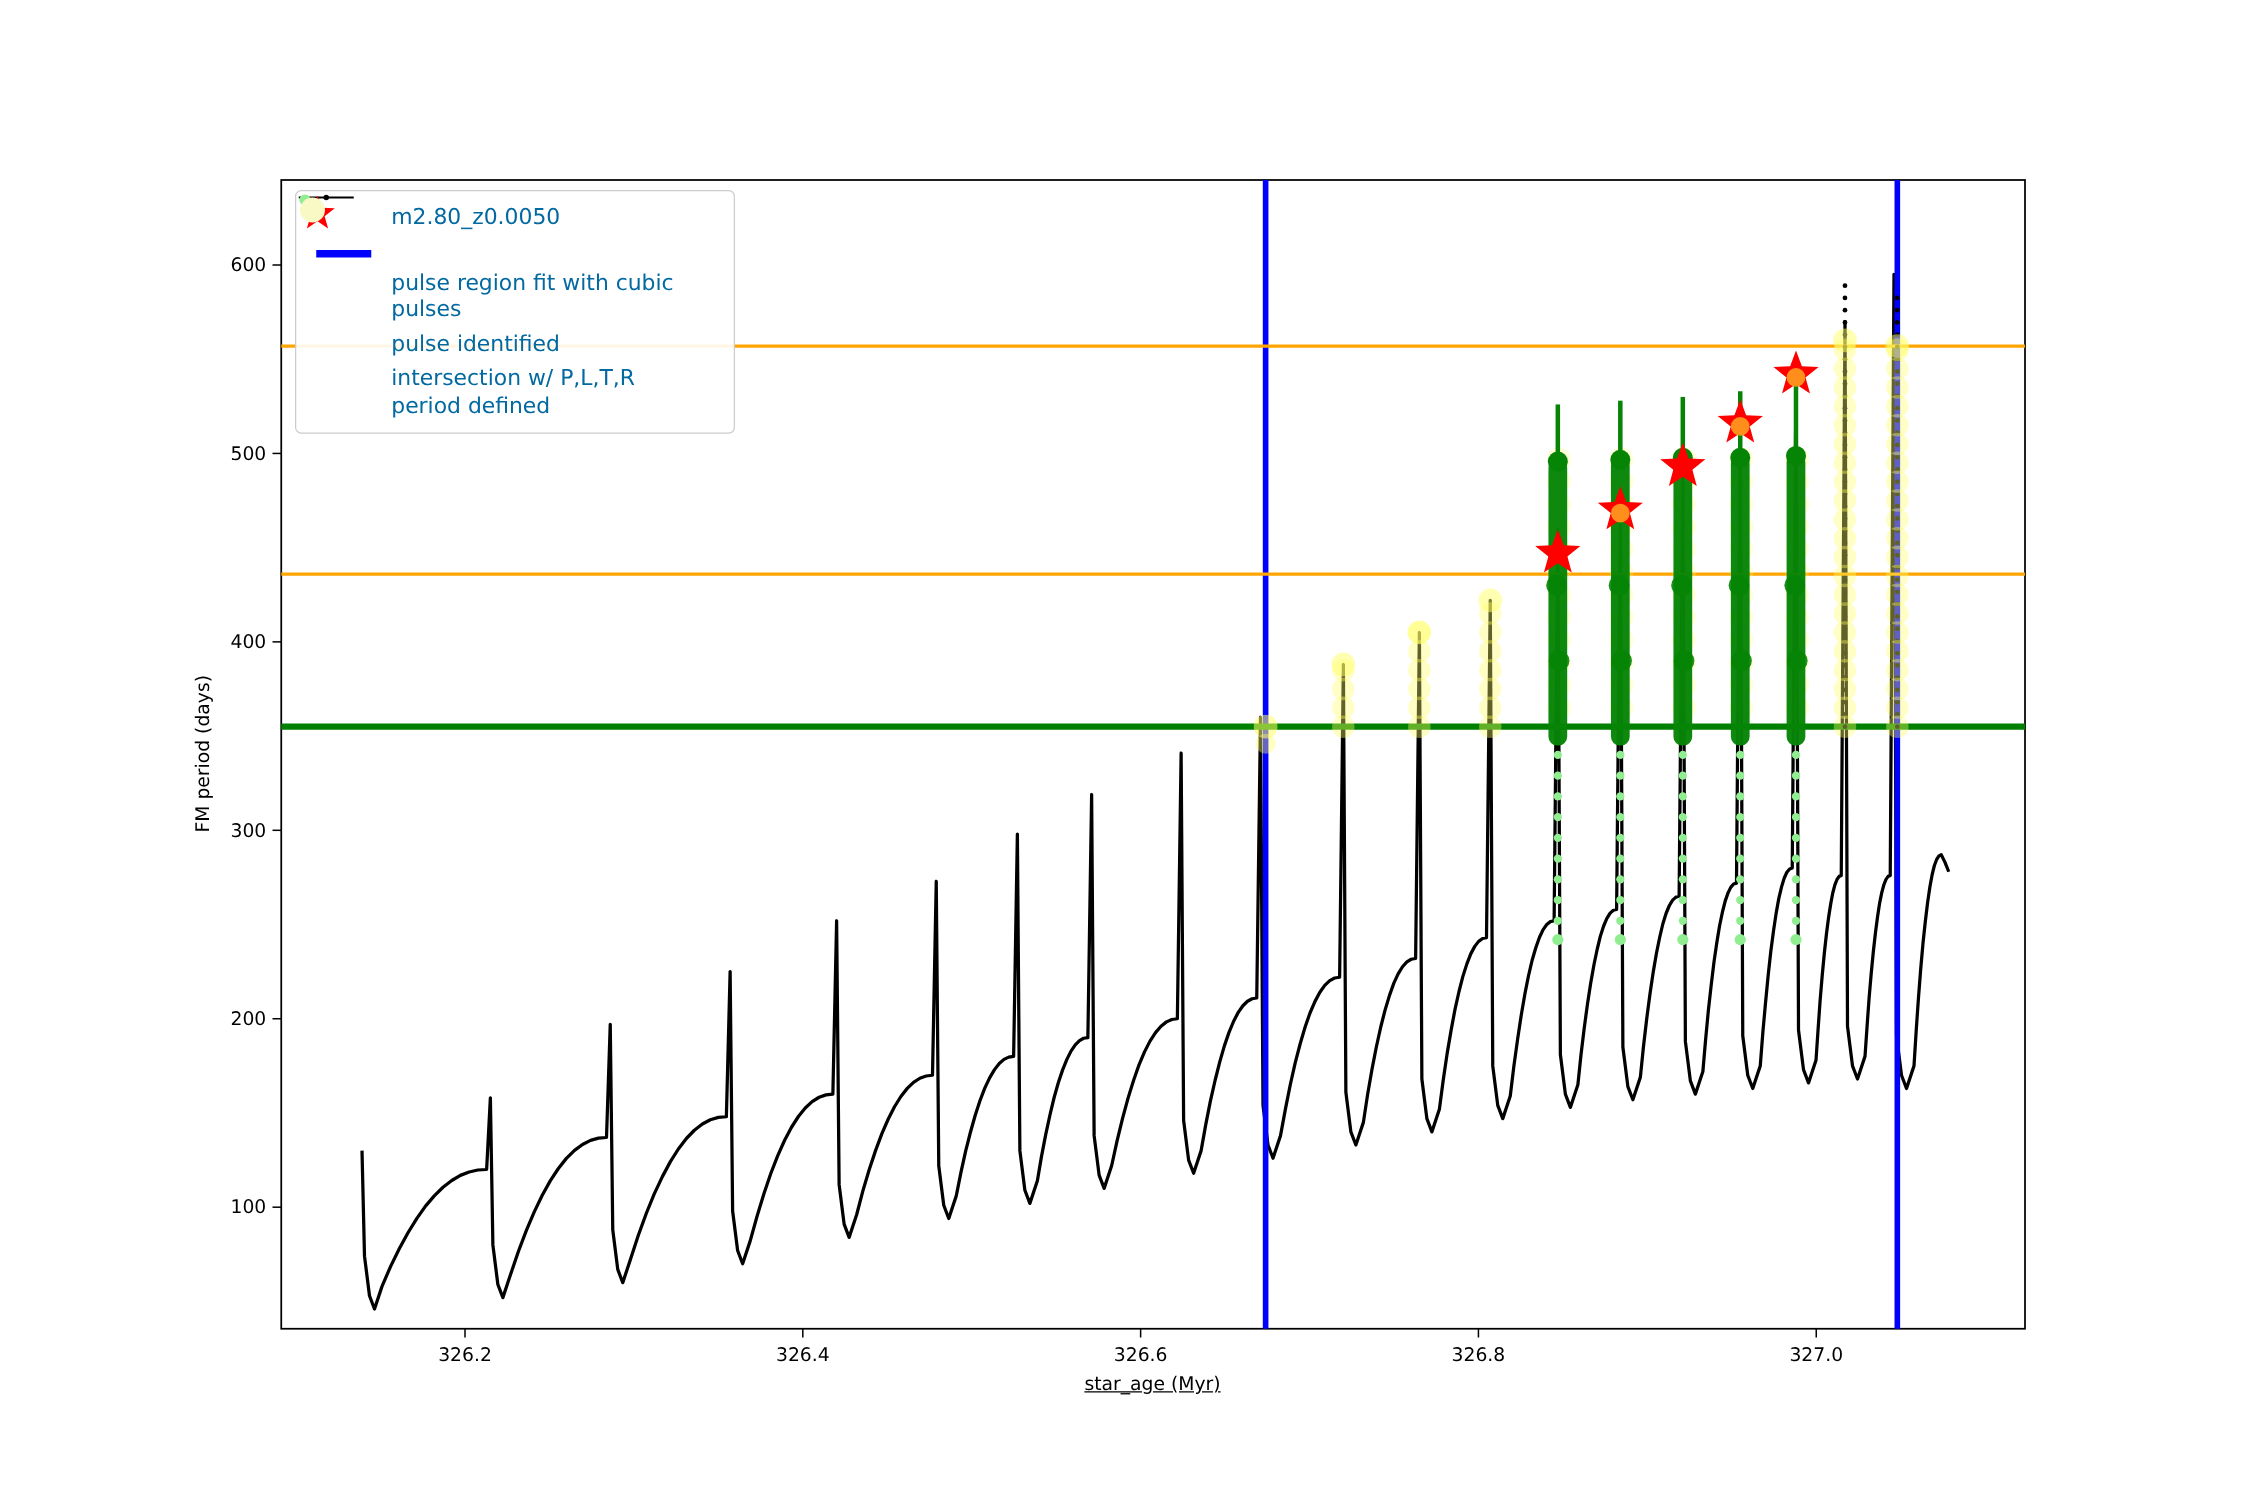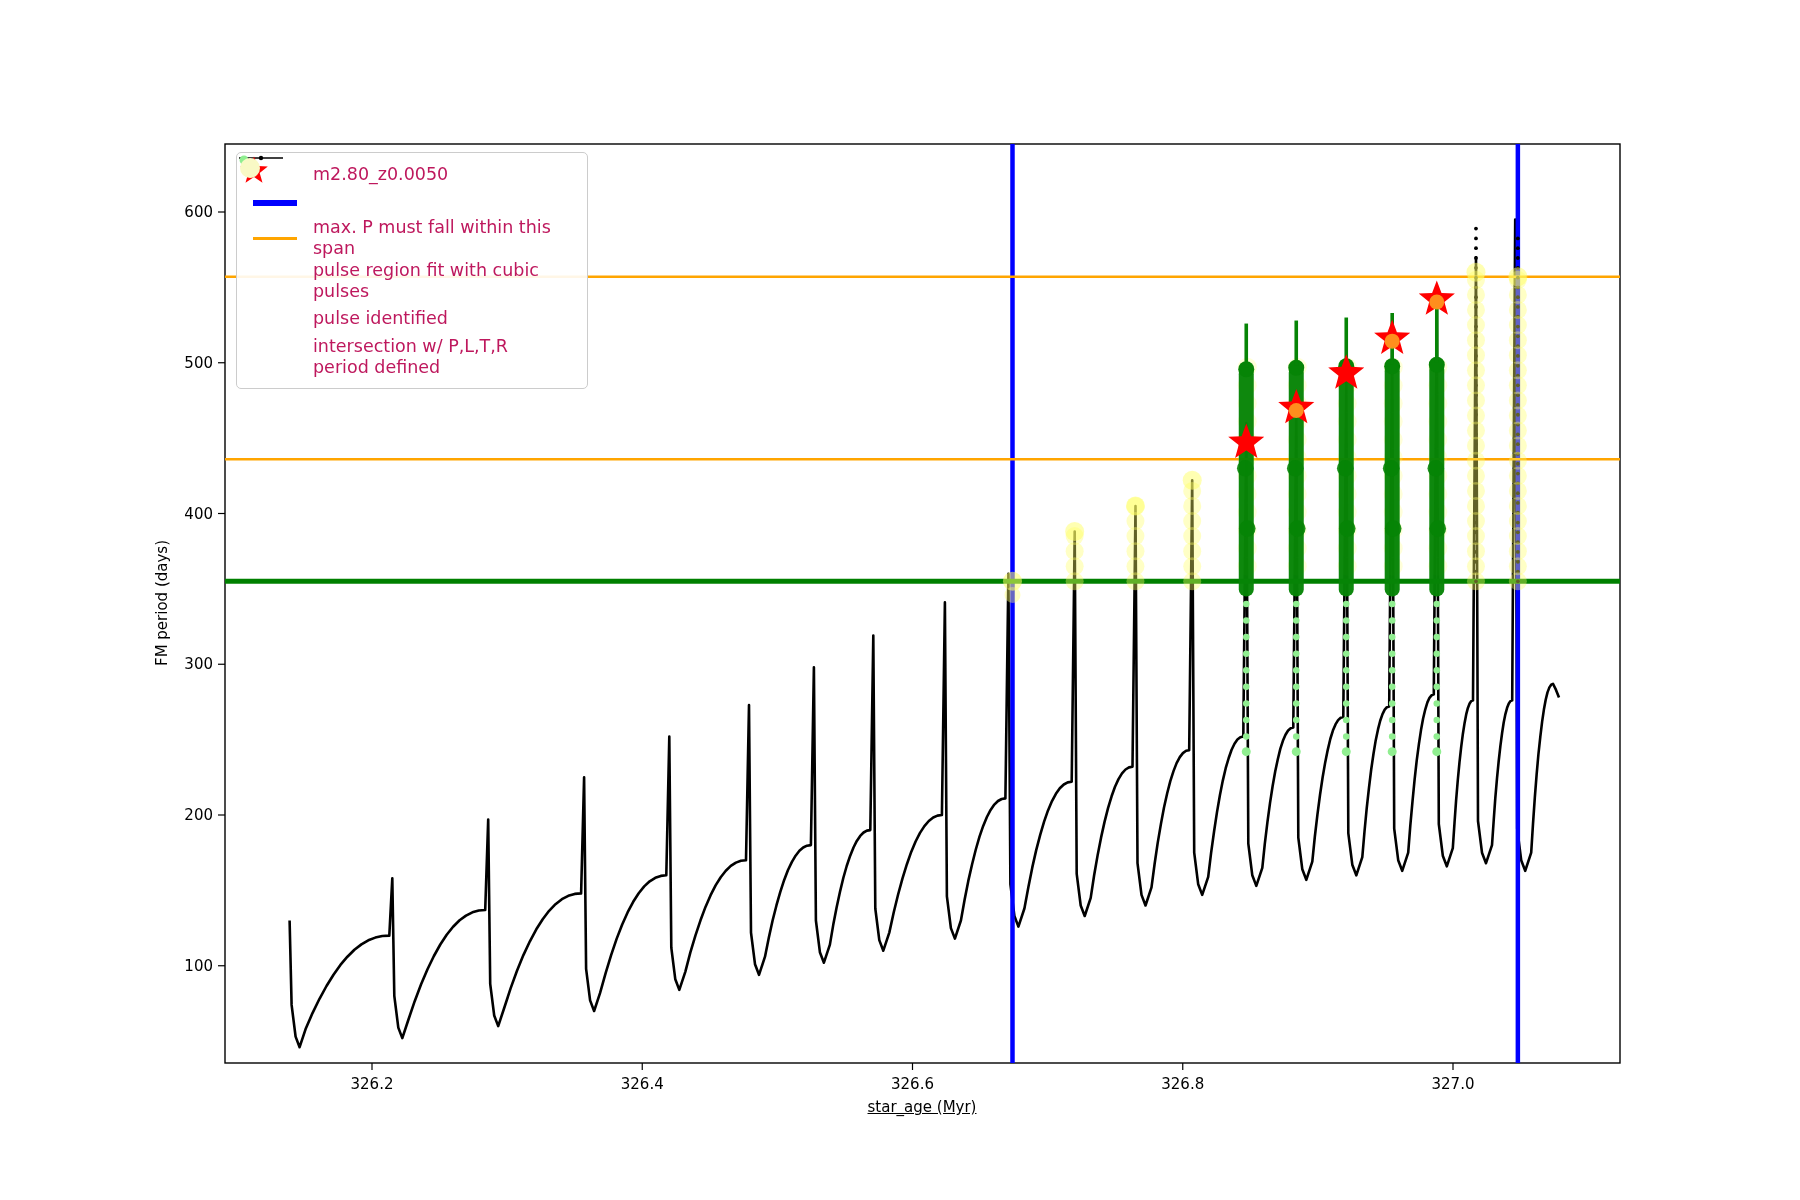--- a/index.html
+++ b/index.html
@@ -6,21 +6,21 @@
   .figure{position:relative;width:1800px;height:1200px;background:#ffffff;
           font-family:"DejaVu Sans","Liberation Sans",sans-serif;overflow:hidden;}
   .figure svg{position:absolute;left:0;top:0;}
   .axis-label{position:absolute;color:#000;font-size:15px;white-space:nowrap;}
   #xlabel{left:922px;top:1098px;transform:translateX(-50%);text-decoration:underline;}
   #ylabel{left:162px;top:603px;transform:translate(-50%,-50%) rotate(-90deg);}
   .legend{position:absolute;left:236px;top:152px;width:352px;background:rgba(255,255,255,.9);
           border:1px solid #cccccc;border-radius:5px;padding:8px 12px 9px 9px;box-sizing:border-box;}
   .legend-row{display:flex;align-items:center;min-height:28px;}
   .legend-marker{width:58px;flex:0 0 58px;display:flex;align-items:center;justify-content:center;}
-  .legend-label{font-size:17.5px;color:#be185d;margin-left:9px;white-space:pre-line;line-height:1.22;}
+  .legend-label{font-size:17.5px;color:#0369a1;margin-left:9px;white-space:pre-line;line-height:1.22;}
   .sw-line{width:44px;height:0;border-top-style:solid;border-top-color:#000;}
 </style>
 </head>
 <body>
 
 <div class="figure">
   <svg id="plot" width="1800" height="1200">
       <rect x="225" y="144" width="1395" height="919" fill="none" stroke="#000" stroke-width="1.4"></rect>
       <g>
         <line x1="372" y1="1063" x2="372" y2="1070" stroke="#000" stroke-width="1.2"></line>
@@ -371,26 +371,20 @@
       </span>
       <span class="legend-label">m2.80_z0.0050</span>
     </div>
     <div class="legend-row">
       <span class="legend-marker">
           <span class="sw-line" style="border-top-width:6px;border-top-color:#0000ff;"></span>
         </span>
     </div>
     <div class="legend-row">
       <span class="legend-marker">
-          <span class="sw-line" style="border-top-width:3px;border-top-color:#ffa500;"></span>
-        </span>
-      <span class="legend-label">max. P must fall within this span</span>
-    </div>
-    <div class="legend-row">
-      <span class="legend-marker">
         <svg width="14" height="14">
             <circle cx="7" cy="7" r="4.5" fill="#90ee90"></circle>
           </svg>
       </span>
       <span class="legend-label">pulse region fit with cubic pulses</span>
     </div>
     <div class="legend-row" style="min-height:33px">
       <span class="legend-marker">
         <svg width="34" height="33" id="legend-star">
             <path d="M17.0,3.5L20.5,13.1L30.8,13.5L22.7,19.9L25.5,29.7L17.0,24.0L8.5,29.7L11.3,19.9L3.2,13.5L13.5,13.1Z" fill="#ff0000"></path>

